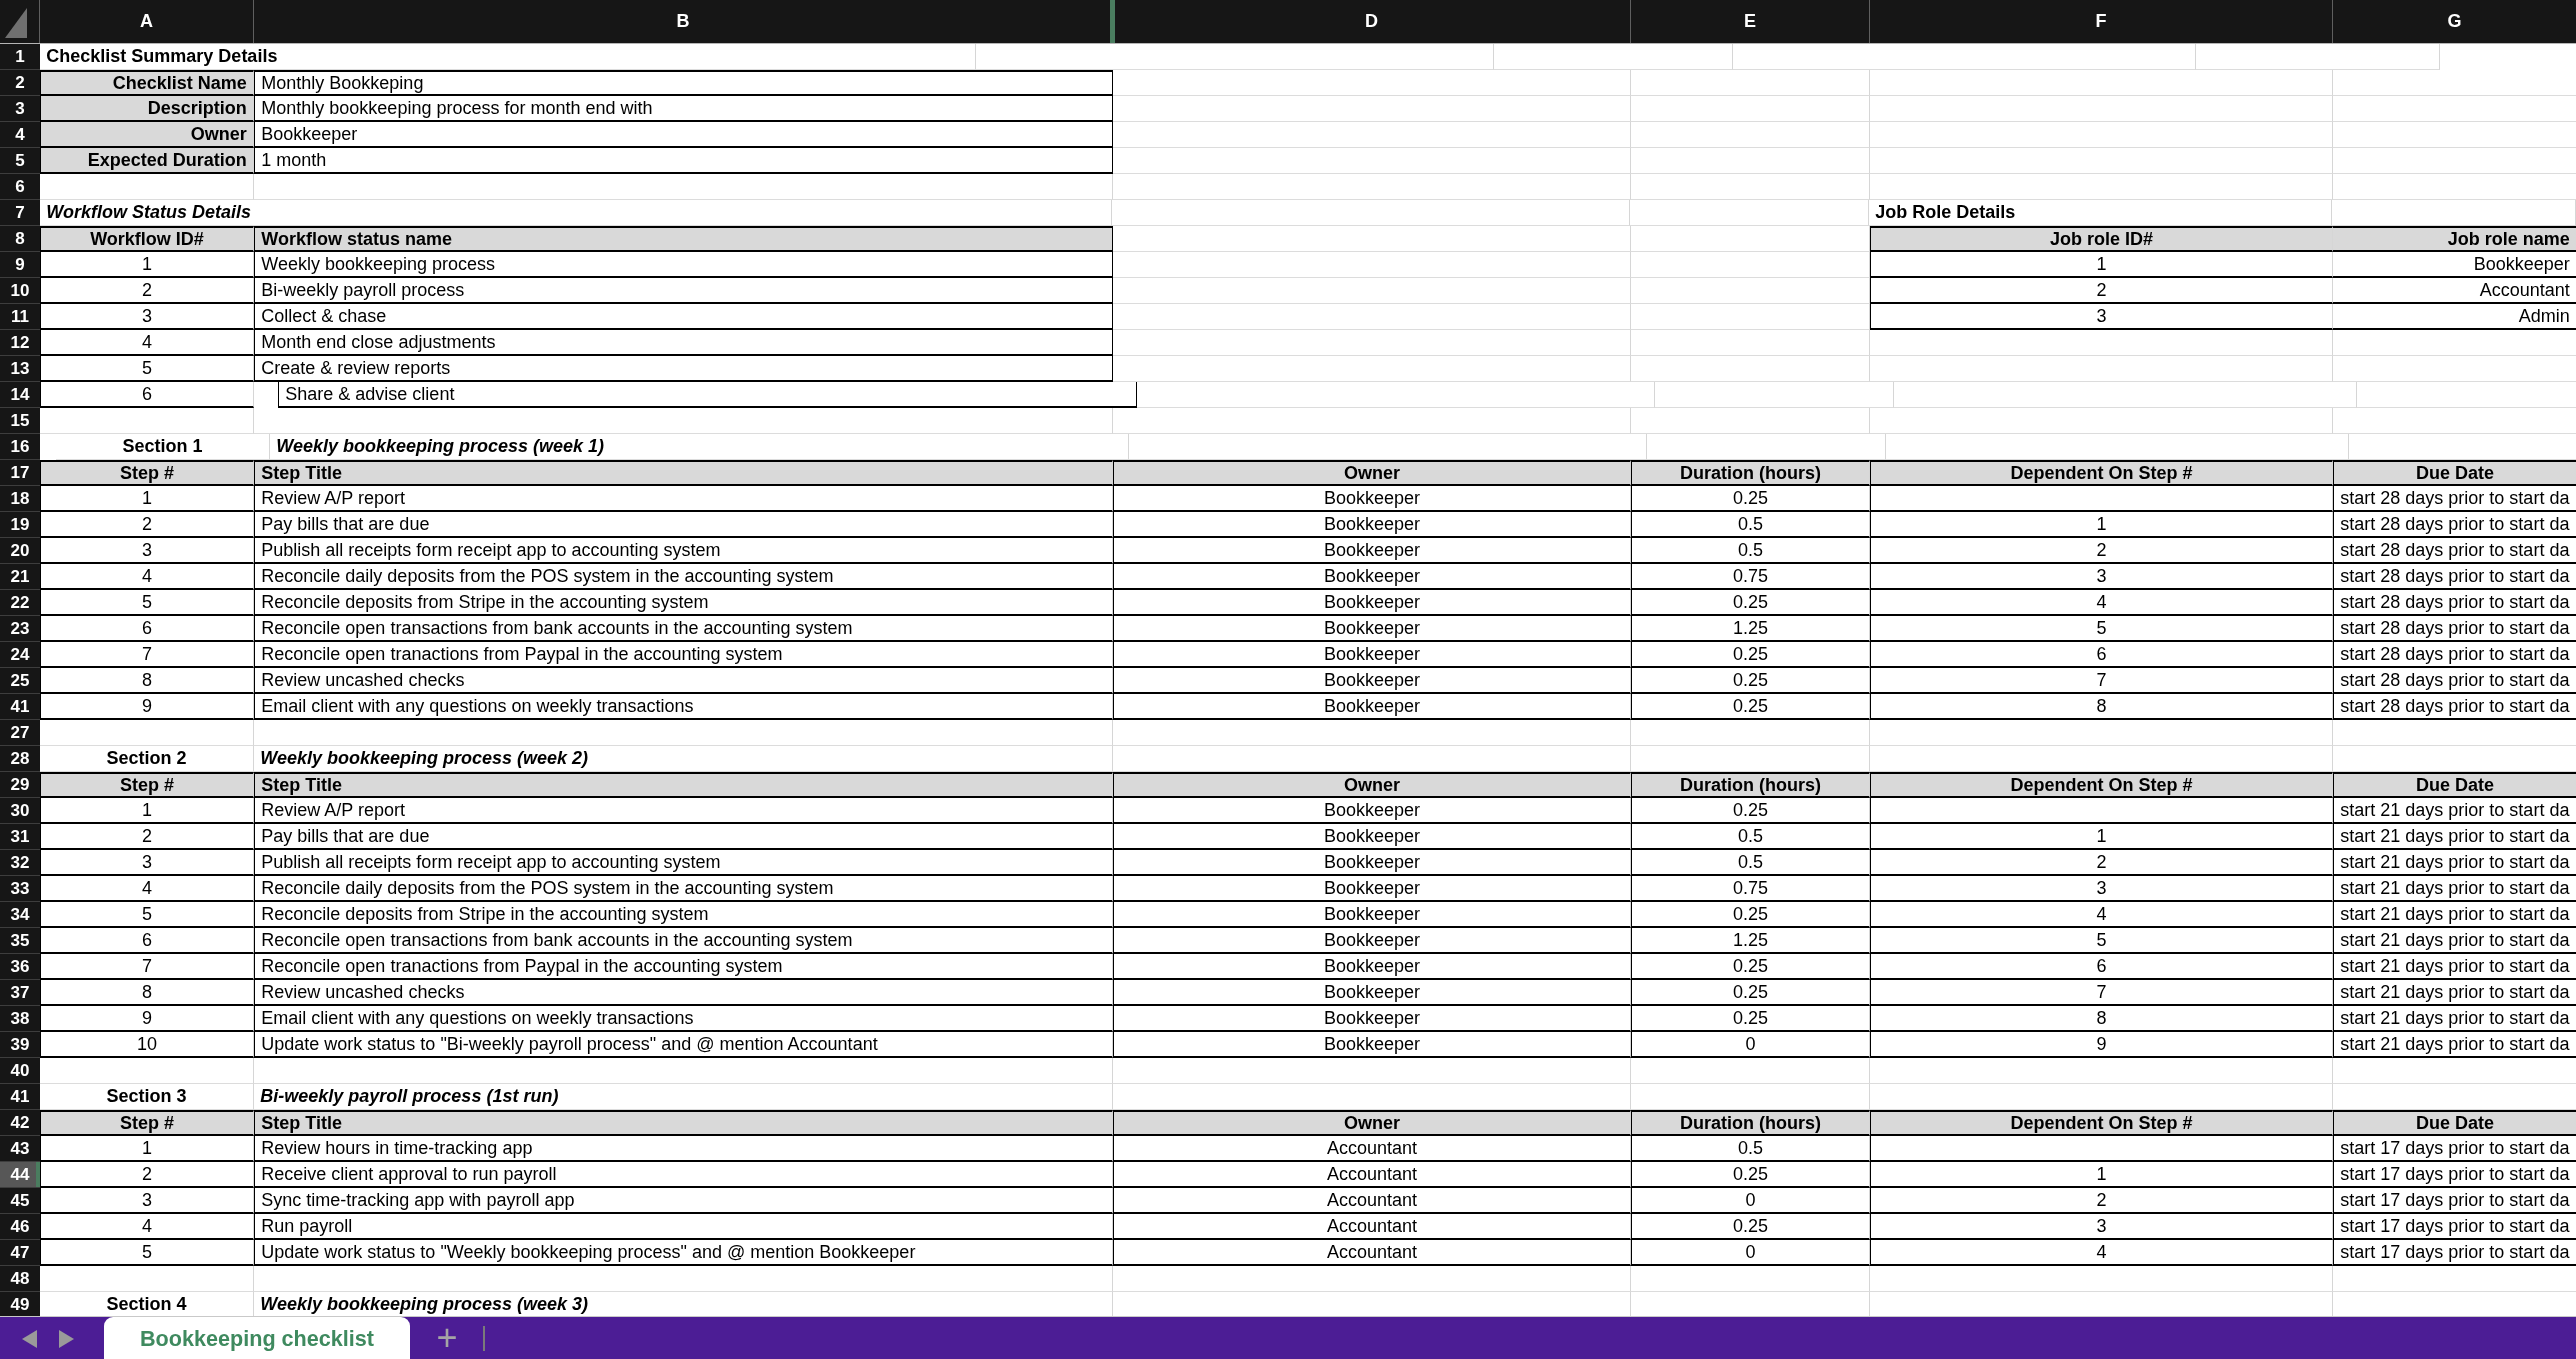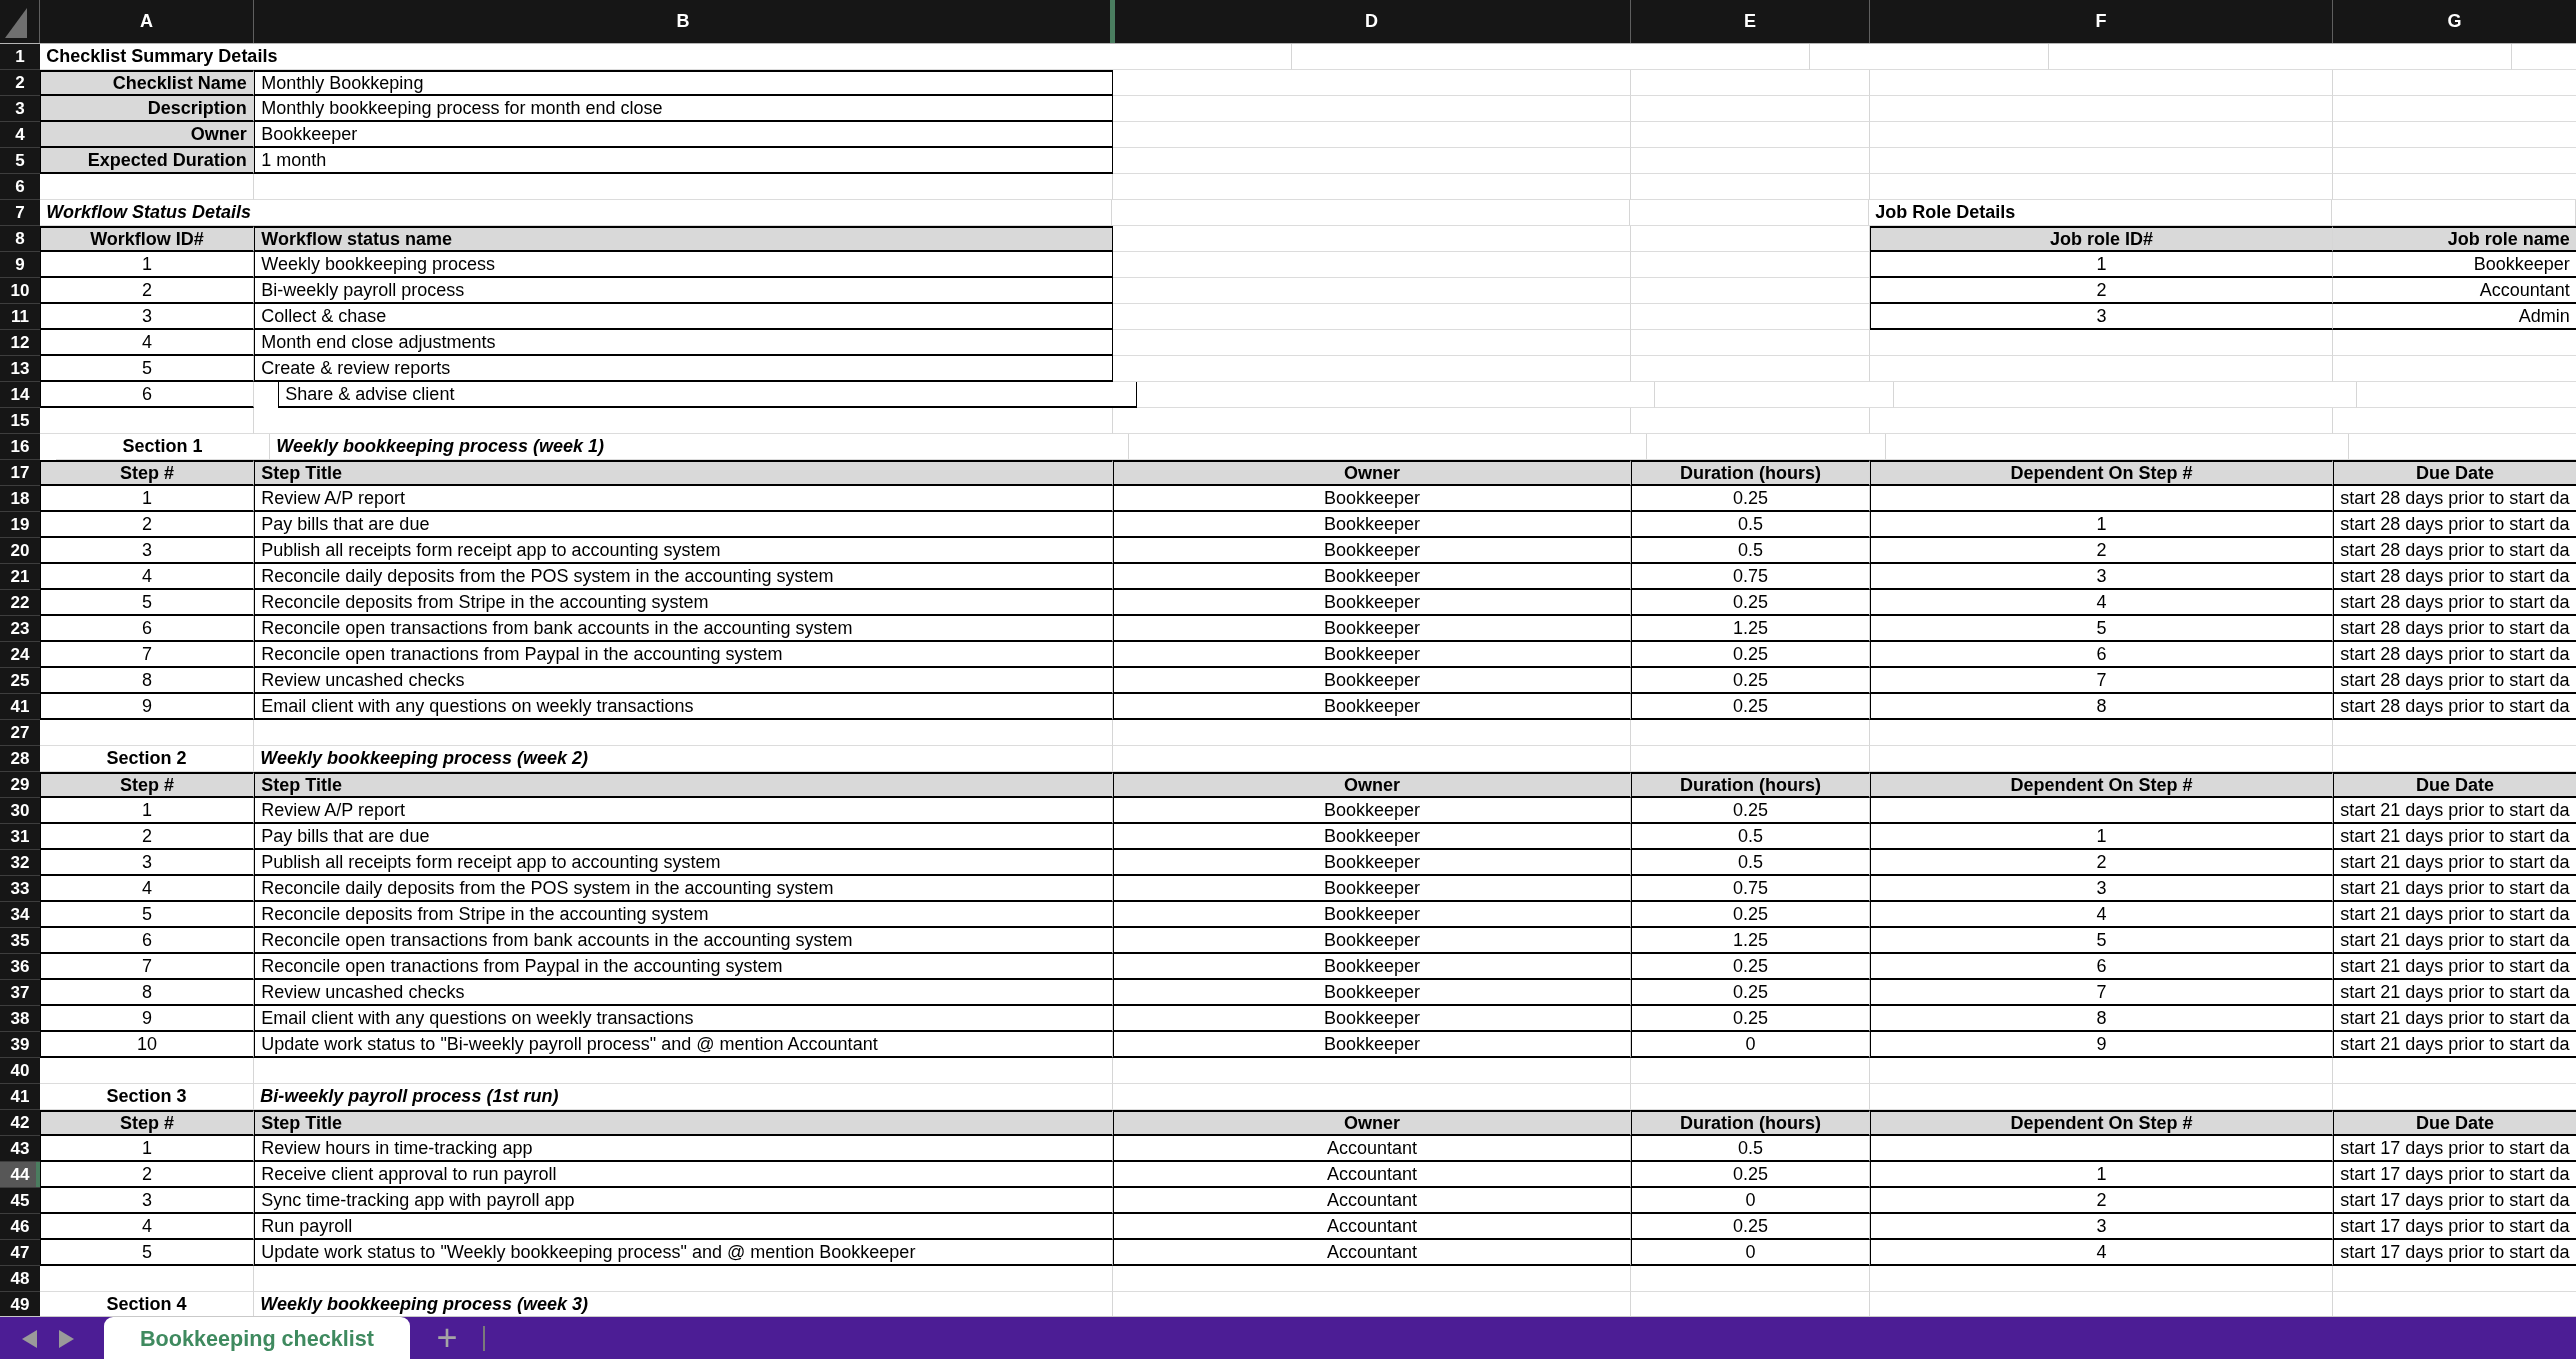--- a/index.html
+++ b/index.html
@@ -62,39 +62,39 @@
         <div class="colhdr" style="width: 859px;">B</div>
         <div class="colhdr" style="width: 518px;">D</div>
         <div class="colhdr" style="width: 239px;">E</div>
         <div class="colhdr" style="width: 463px;">F</div>
         <div class="colhdr" style="width: 244px;">G</div>
         <div id="hiddencolbar"></div>
     </div>
     <div id="rows">
         <div class="row">
           <div class="rowhdr">1</div>
-          <div class="cell bold" style="width: 1252px;">Checklist Summary Details</div>
+          <div class="cell bold" style="width: 936px;">Checklist Summary Details</div>
           <div class="cell" style="width: 518px;"></div>
           <div class="cell" style="width: 239px;"></div>
           <div class="cell" style="width: 463px;"></div>
           <div class="cell" style="width: 244px;"></div>
         </div>
         <div class="row">
           <div class="rowhdr">2</div>
           <div class="cell hdr bold ar bl bb bt" style="width: 214px;">Checklist Name</div>
           <div class="cell bl br bb bt" style="width: 859px;">Monthly Bookkeping</div>
           <div class="cell" style="width: 518px;"></div>
           <div class="cell" style="width: 239px;"></div>
           <div class="cell" style="width: 463px;"></div>
           <div class="cell" style="width: 244px;"></div>
         </div>
         <div class="row">
           <div class="rowhdr">3</div>
           <div class="cell hdr bold ar bl bb" style="width: 214px;">Description</div>
-          <div class="cell bl br bb" style="width: 859px;">Monthly bookkeeping process for month end close</div>
+          <div class="cell bl br bb" style="width: 859px;">Monthly bookkeeping process for month end with</div>
           <div class="cell" style="width: 518px;"></div>
           <div class="cell" style="width: 239px;"></div>
           <div class="cell" style="width: 463px;"></div>
           <div class="cell" style="width: 244px;"></div>
         </div>
         <div class="row">
           <div class="rowhdr">4</div>
           <div class="cell hdr bold ar bl bb" style="width: 214px;">Owner</div>
           <div class="cell bl br bb" style="width: 859px;">Bookkeeper</div>
           <div class="cell" style="width: 518px;"></div>

